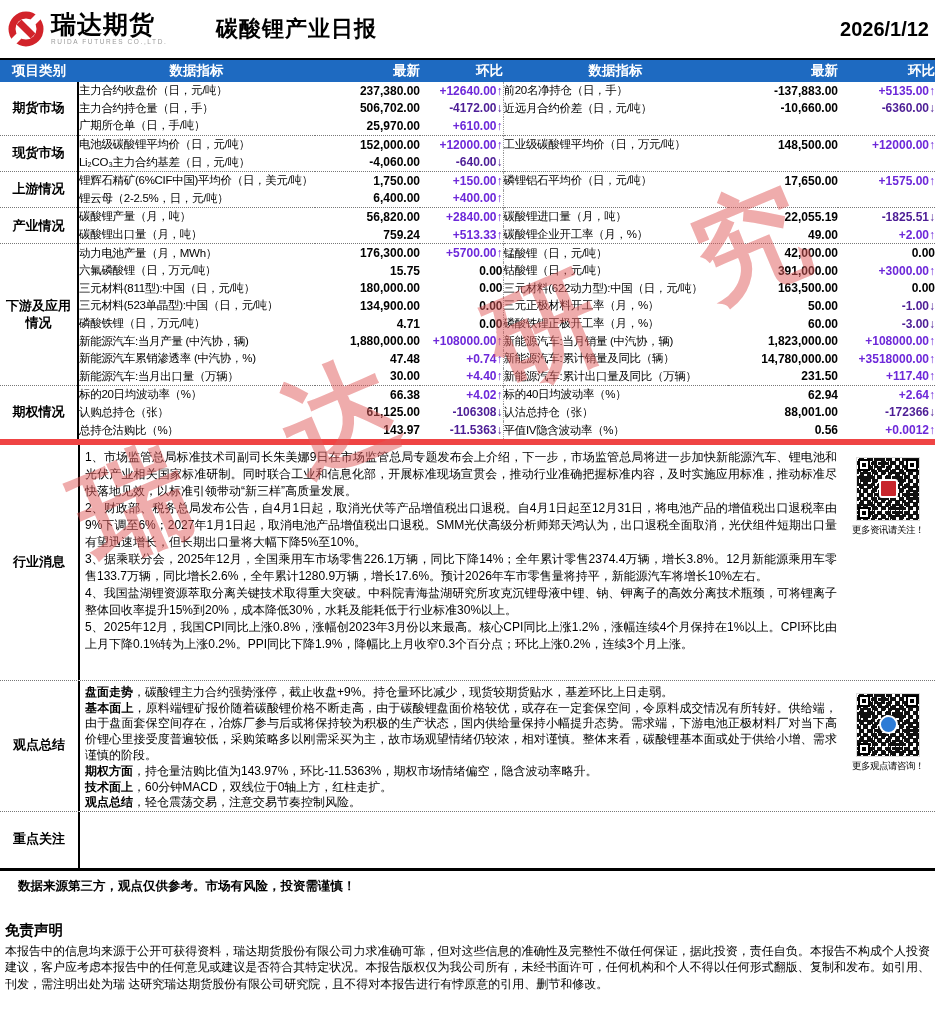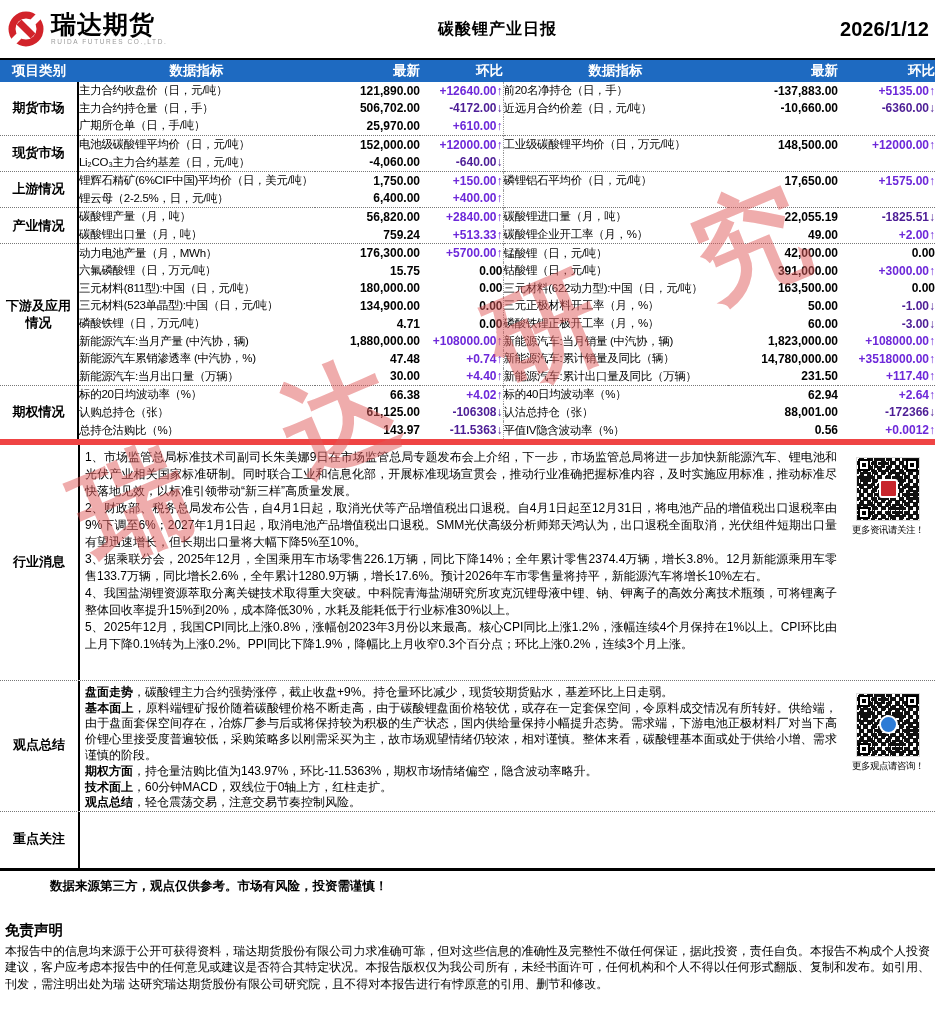--- a/index.html
+++ b/index.html
@@ -5,21 +5,21 @@
   html,body{margin:0;padding:0;background:#fff;}
   body{font-family:"Liberation Sans","DejaVu Sans",sans-serif;color:#000;}
   .page{position:relative;width:935px;height:1011px;margin:0 auto;background:#fff;overflow:hidden;}
 
   
   .hdr{display:flex;align-items:center;height:58px;padding:0 6px;}
   .logo{flex:0 0 210px;display:flex;align-items:center;gap:5px;}
   .logo-txt{display:flex;flex-direction:column;line-height:1;}
   .logo-cn{font-size:25px;font-weight:bold;letter-spacing:1px;}
   .logo-en{font-size:6.5px;color:#9a9a9a;letter-spacing:1.6px;margin-top:2px;}
-  .hdr-title{flex:1;text-align:center;font-size:16px;font-weight:bold;letter-spacing:1px;}
+  .hdr-title{flex:1;text-align:left;font-size:22px;font-weight:bold;letter-spacing:1px;}
   .hdr-date{flex:0 0 150px;text-align:right;font-size:20px;font-weight:bold;}
 
   
   table.rpt{width:935px;border-collapse:collapse;table-layout:fixed;
             border-top:2px solid #000;border-bottom:6px solid #ef4444;}
   table.rpt th{background:#1e6ac1;color:#fff;font-size:13.5px;font-weight:bold;height:22px;padding:0;}
   table.rpt td{height:17.6px;padding:0;vertical-align:middle;}
   th.cen{text-align:center;}
   th.rt1,td.num{text-align:right;padding-right:14px;}
   th.rt2,td.chg{text-align:right;padding-right:4px;}
@@ -49,21 +49,21 @@
         repeating-conic-gradient(#111 0% 25%, #fff 0% 50%) 0 0/7px 7px;}
   .fp{position:absolute;width:12px;height:12px;border:2px solid #000;background:#fff;box-sizing:border-box;}
   .fp::after{content:"";position:absolute;inset:2px;background:#000;}
   .fp.tl{left:1px;top:1px;}.fp.tr{right:1px;top:1px;}.fp.bl{left:1px;bottom:1px;}
   .qlogo{position:absolute;inset:0;margin:auto;width:15px;height:15px;border:2px solid #fff;}
   .qlogo.red{background:#c8252c;border-radius:3px;}
   .qlogo.blue{background:#2e7cd6;border-radius:50%;}
   .qcap{font-size:9.5px;margin-top:3px;letter-spacing:-0.5px;}
 
   
-  .risk{font-weight:bold;font-size:12.5px;padding:7px 4px 0 18px;margin-left:32px;}
+  .risk{font-weight:bold;font-size:12.5px;padding:7px 4px 0 18px;}
   .researcher{display:flex;font-weight:bold;font-size:12.5px;padding:6px 0 0 0;}
   .researcher span{white-space:nowrap;}
   .rs1{margin-left:285px;}.rs2{margin-left:62px;}.rs3{margin-left:28px;}.rs4{margin-left:60px;}
   .disc{padding:26px 5px 0 5px;}
   .disc h3{font-size:14.5px;margin:0 0 3px 0;}
   .disc p{font-size:12px;line-height:16.5px;margin:0;text-align:justify;}
 
   
   .wm{position:absolute;left:82px;top:452px;z-index:6;pointer-events:none;
       font-size:112px;font-weight:bold;letter-spacing:40px;white-space:nowrap;
@@ -108,21 +108,21 @@
         <th class="rt2">环比</th>
         <th class="cen">数据指标</th>
         <th class="rt1">最新</th>
         <th class="rt2">环比</th>
       </tr>
     </thead>
     <tbody id="tbody">
         <tr>
           <td class="cat" rowspan="3">期货市场</td>
           <td class="ind l">主力合约收盘价（日，元/吨）</td>
-          <td class="num">121,890.00</td>
+          <td class="num">237,380.00</td>
           <td class="chg up">+12640.00↑</td>
           <td class="ind r">前20名净持仓（日，手）</td>
           <td class="num">-137,883.00</td>
           <td class="chg up">+5135.00↑</td>
         </tr>
         <tr>
           <td class="ind l">主力合约持仓量（日，手）</td>
           <td class="num">506,702.00</td>
           <td class="chg down">-4172.00↓</td>
           <td class="ind r">近远月合约价差（日，元/吨）</td>

